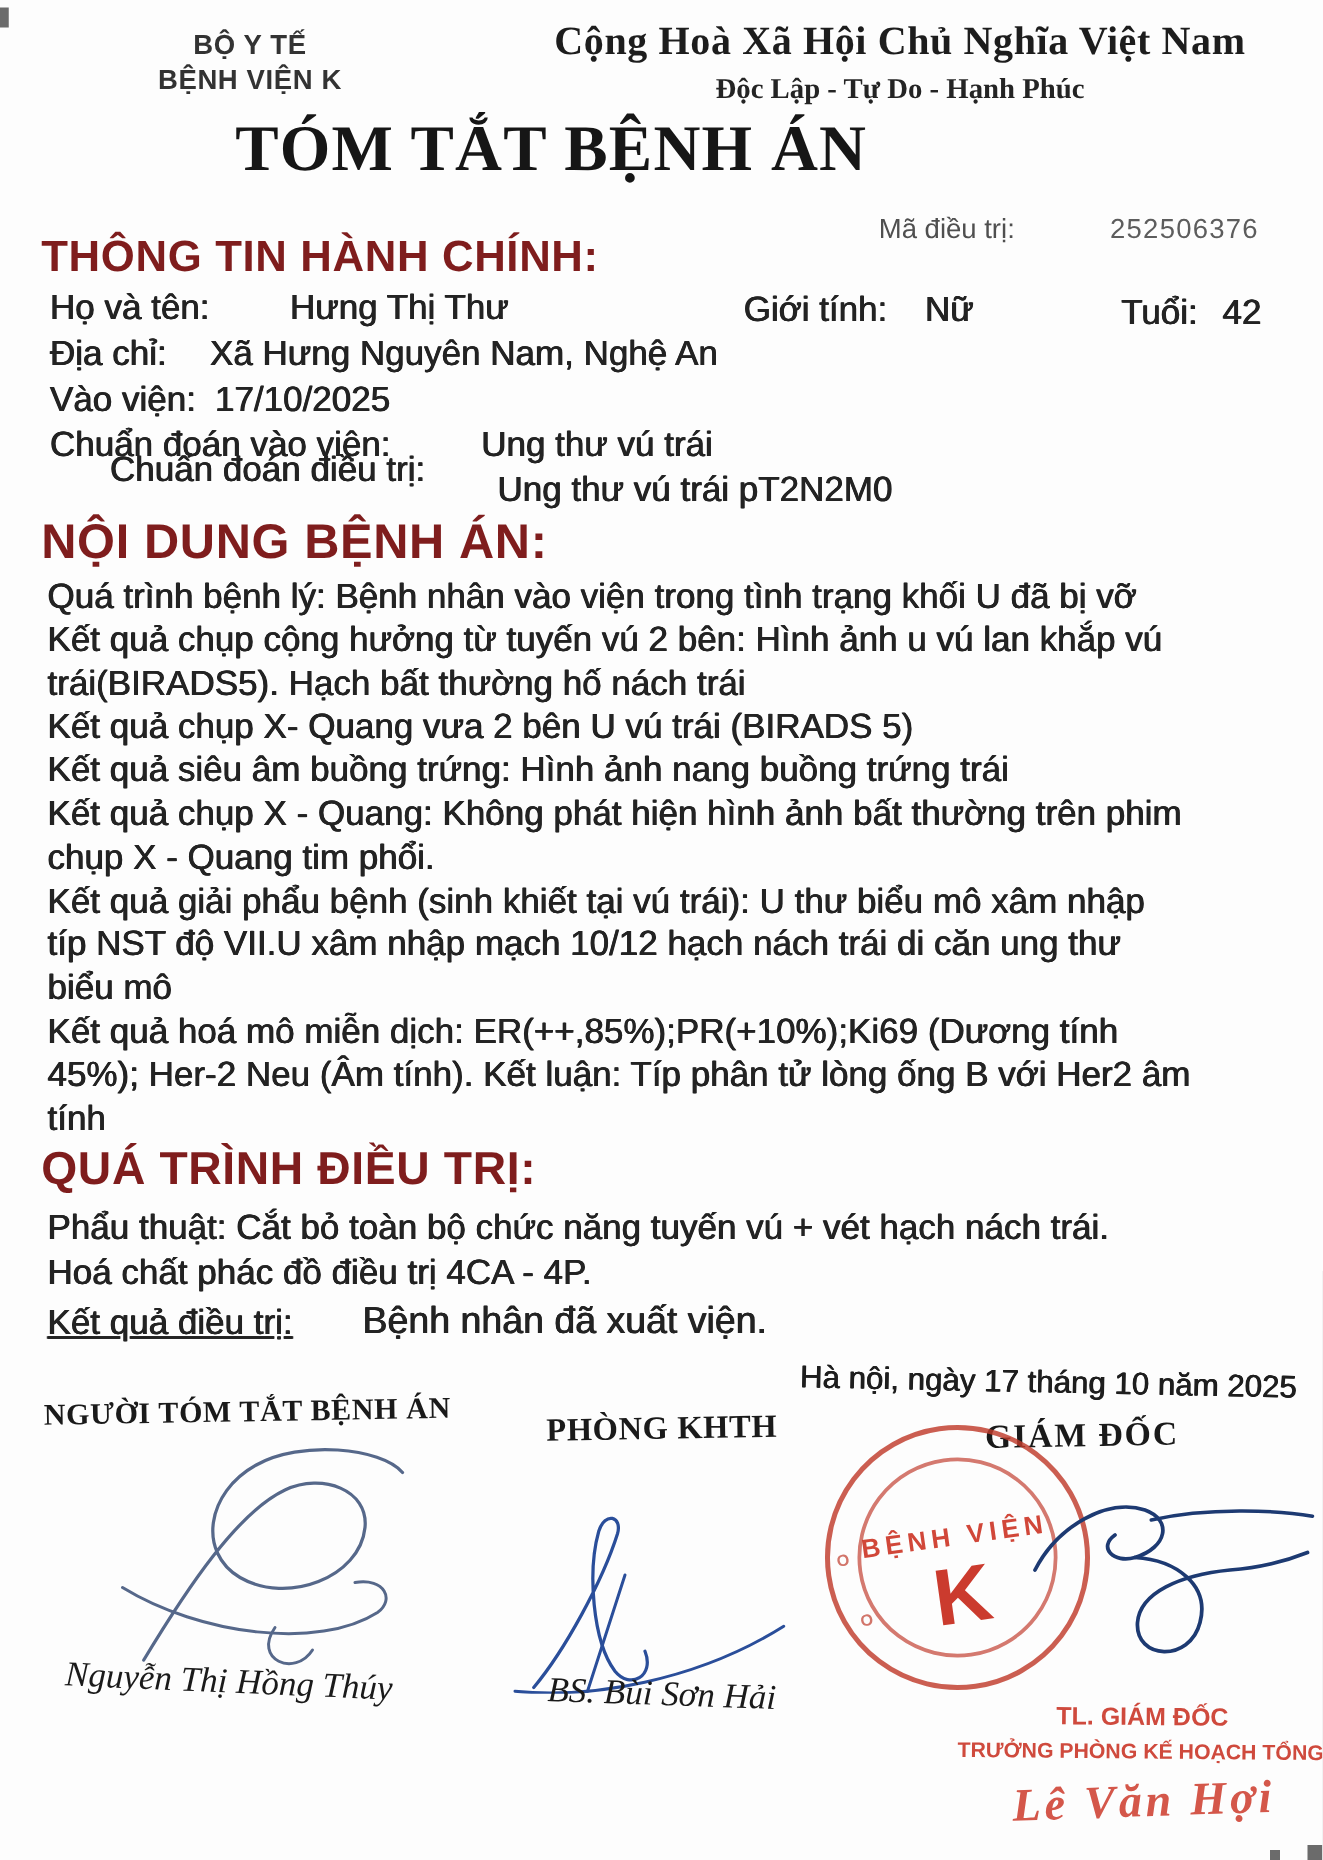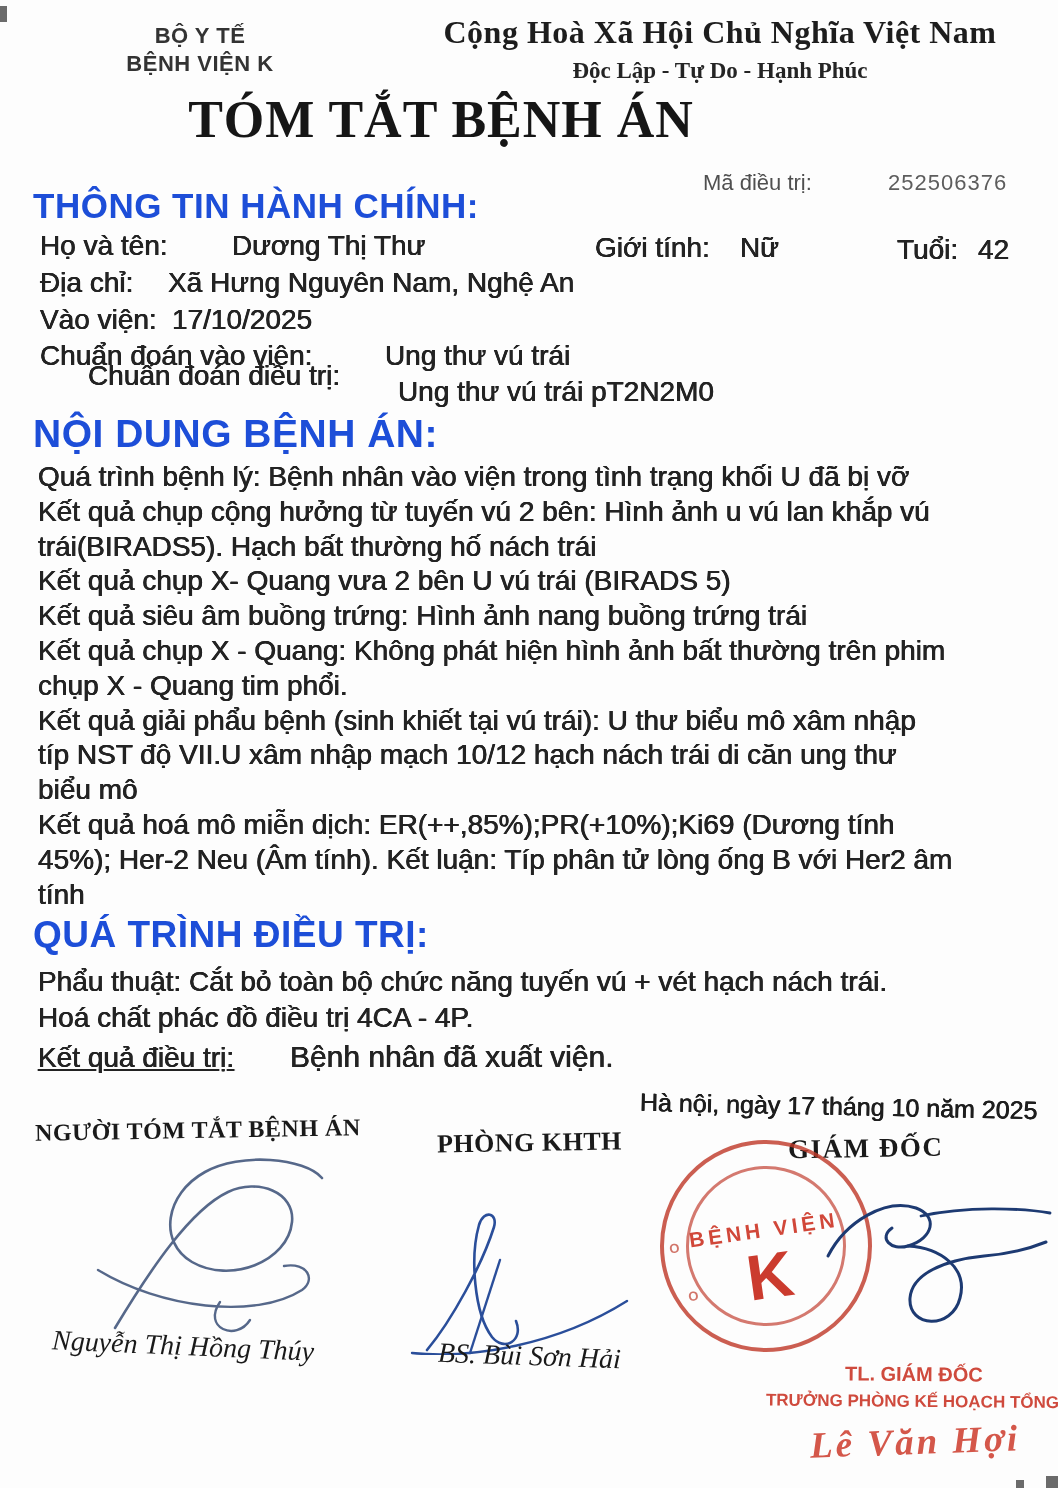--- a/index.html
+++ b/index.html
@@ -15,21 +15,21 @@
 
   
   .org{left:95px;top:22px;width:210px;font-size:22px;font-weight:bold;color:#333;line-height:28px;letter-spacing:0.5px;}
   .nat1{left:400px;top:14px;width:640px;font-size:32px;font-weight:bold;color:#1d1d1d;letter-spacing:0.5px;}
   .nat2{left:400px;top:58px;width:640px;font-size:23px;font-weight:bold;color:#242424;}
   .doc-title{left:0;top:90px;width:882px;font-size:52px;font-weight:bold;letter-spacing:1px;color:#161616;}
   .code-label{left:703px;top:170px;font-size:22px;color:#4f4f4f;}
   .code-value{left:888px;top:170px;font-size:22px;color:#5d5d5d;letter-spacing:1px;}
 
   
-  .h1{font-weight:bold;color:#1d4ed8;letter-spacing:0.5px;}
+  .h1{font-weight:bold;color:#7f1d1d;letter-spacing:0.5px;}
   .s1{left:33px;top:186px;font-size:35px;}
   .s2{left:33px;top:412px;font-size:39px;}
   .s3{left:33px;top:914px;font-size:37px;}
 
   
   .t{font-size:28px;color:#232323;}
   .lines{left:38px;top:460px;width:1000px;line-height:34.8px;white-space:nowrap;}
   .tlines{left:38px;top:964px;width:1000px;line-height:36px;white-space:nowrap;}
 
   
@@ -76,21 +76,21 @@
   </div>
   <div class="abs serif nat1 center">Cộng Hoà Xã Hội Chủ Nghĩa Việt Nam</div>
   <div class="abs serif nat2 center">Độc Lập - Tự Do - Hạnh Phúc</div>
   <div class="abs serif doc-title center">TÓM TẮT BỆNH ÁN</div>
   <div class="abs code-label">Mã điều trị:</div>
   <div class="abs code-value">252506376</div>
 
   <div class="abs h1 s1">THÔNG TIN HÀNH CHÍNH:</div>
 
   <span class="abs t thick" style="left:40px;top:230px;">Họ và tên:</span>
-  <span class="abs t thick" style="left:232px;top:230px;">Dương Thị Thư</span>
+  <span class="abs t thick" style="left:232px;top:230px;">Hưng Thị Thư</span>
   <span class="abs t thick" style="left:595px;top:232px;">Giới tính:</span>
   <span class="abs t thick" style="left:740px;top:232px;">Nữ</span>
   <span class="abs t thick" style="left:897px;top:234px;">Tuổi:</span>
   <span class="abs t thick" style="left:978px;top:234px;">42</span>
 
   <span class="abs t thick" style="left:40px;top:267px;">Địa chỉ:</span>
   <span class="abs t thick" style="left:168px;top:267px;">Xã Hưng Nguyên Nam, Nghệ An</span>
 
   <span class="abs t thick" style="left:40px;top:304px;">Vào viện:</span>
   <span class="abs t thick" style="left:172px;top:304px;">17/10/2025</span>

